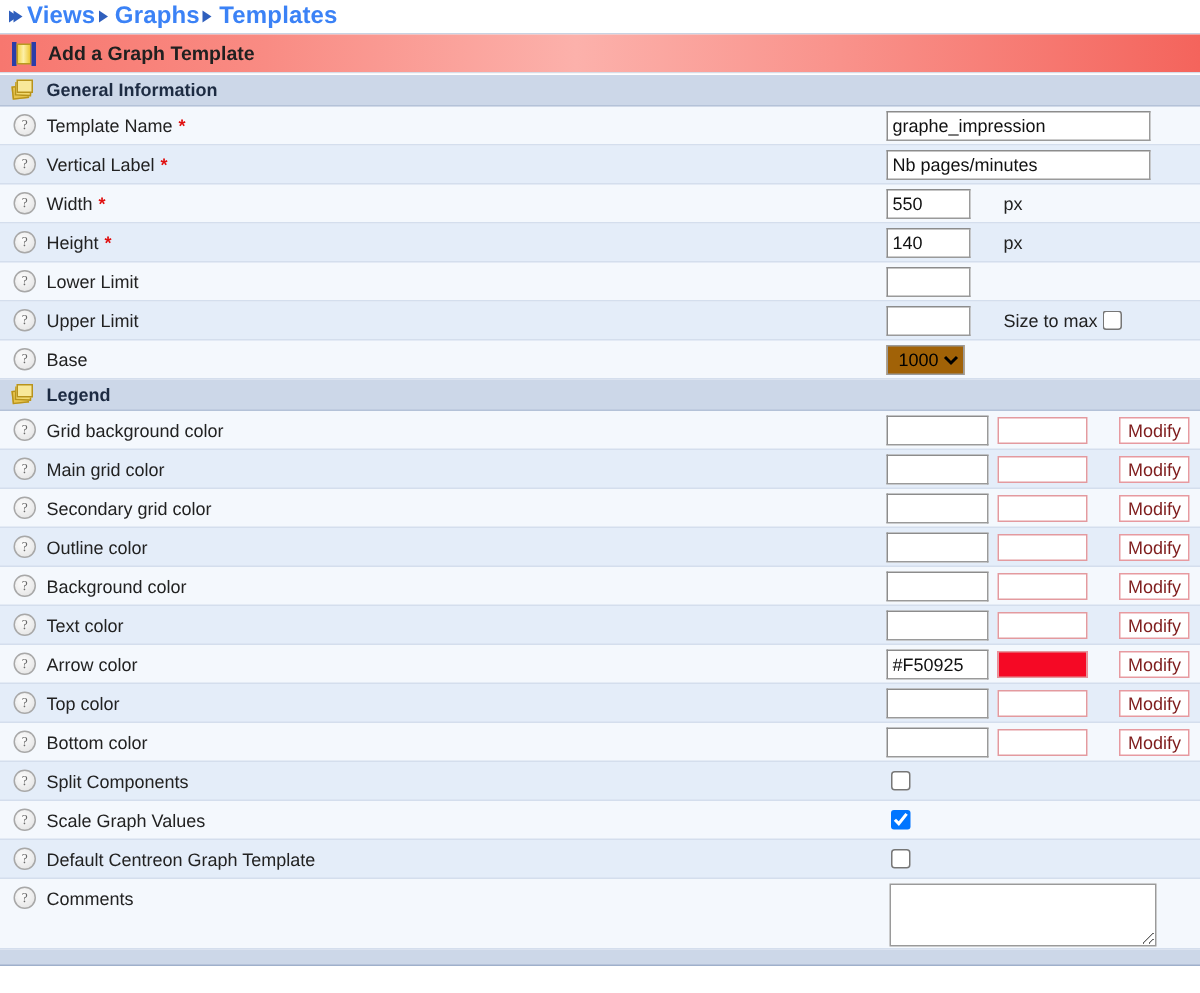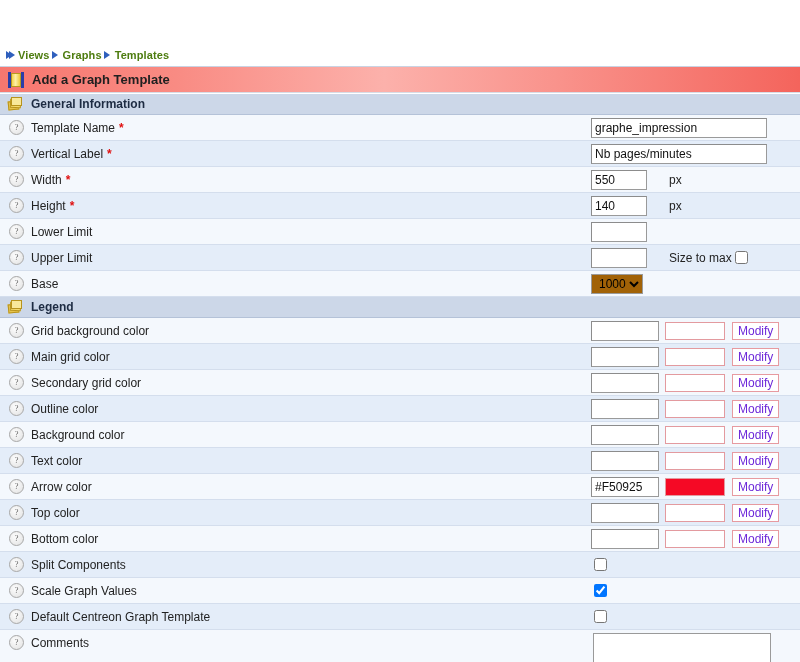--- a/index.html
+++ b/index.html
@@ -19,24 +19,23 @@
   }
 
   
   .breadcrumb {
     height: 22px;
     display: flex;
     align-items: center;
     padding-left: 6px;
     border-bottom: 1px solid #c9d3e3;
     background: #ffffff;
-    font-size: 11px;
+    font-size: 16px;
     font-weight: bold;
-    color: #4d7c0f;
-    margin-top: 44px;
+    color: #3b82f6;
   }
   .bc-arrow {
     display: inline-block;
     width: 0; height: 0;
     border-left: 6px solid #2f5fbd;
     border-top: 4px solid transparent;
     border-bottom: 4px solid transparent;
     margin: 0 5px 0 2px;
   }
   .bc-arrow.dbl { margin-left: 0; margin-right: 3px; }
@@ -147,24 +146,24 @@
   .unit { margin-left: 22px; font-size: 12px; color: #222; }
 
   .swatch {
     width: 60px; height: 18px;
     border: 1px solid #e39a9f;
     background: #ffffff;
     margin-left: 6px;
     box-sizing: border-box;
   }
   .btn-modify {
-    margin-left: 7px;
+    margin-left: 21px;
     font-family: "Liberation Sans", sans-serif;
     font-size: 12px;
-    color: #6d28d9;
+    color: #7f1d1d;
     background: #ffffff;
     border: 1px solid #e79aa0;
     padding: 1px 5px;
     line-height: 14px;
     cursor: pointer;
   }
 
   select.sel {
     font-family: "Liberation Sans", sans-serif;
     font-size: 12px;

